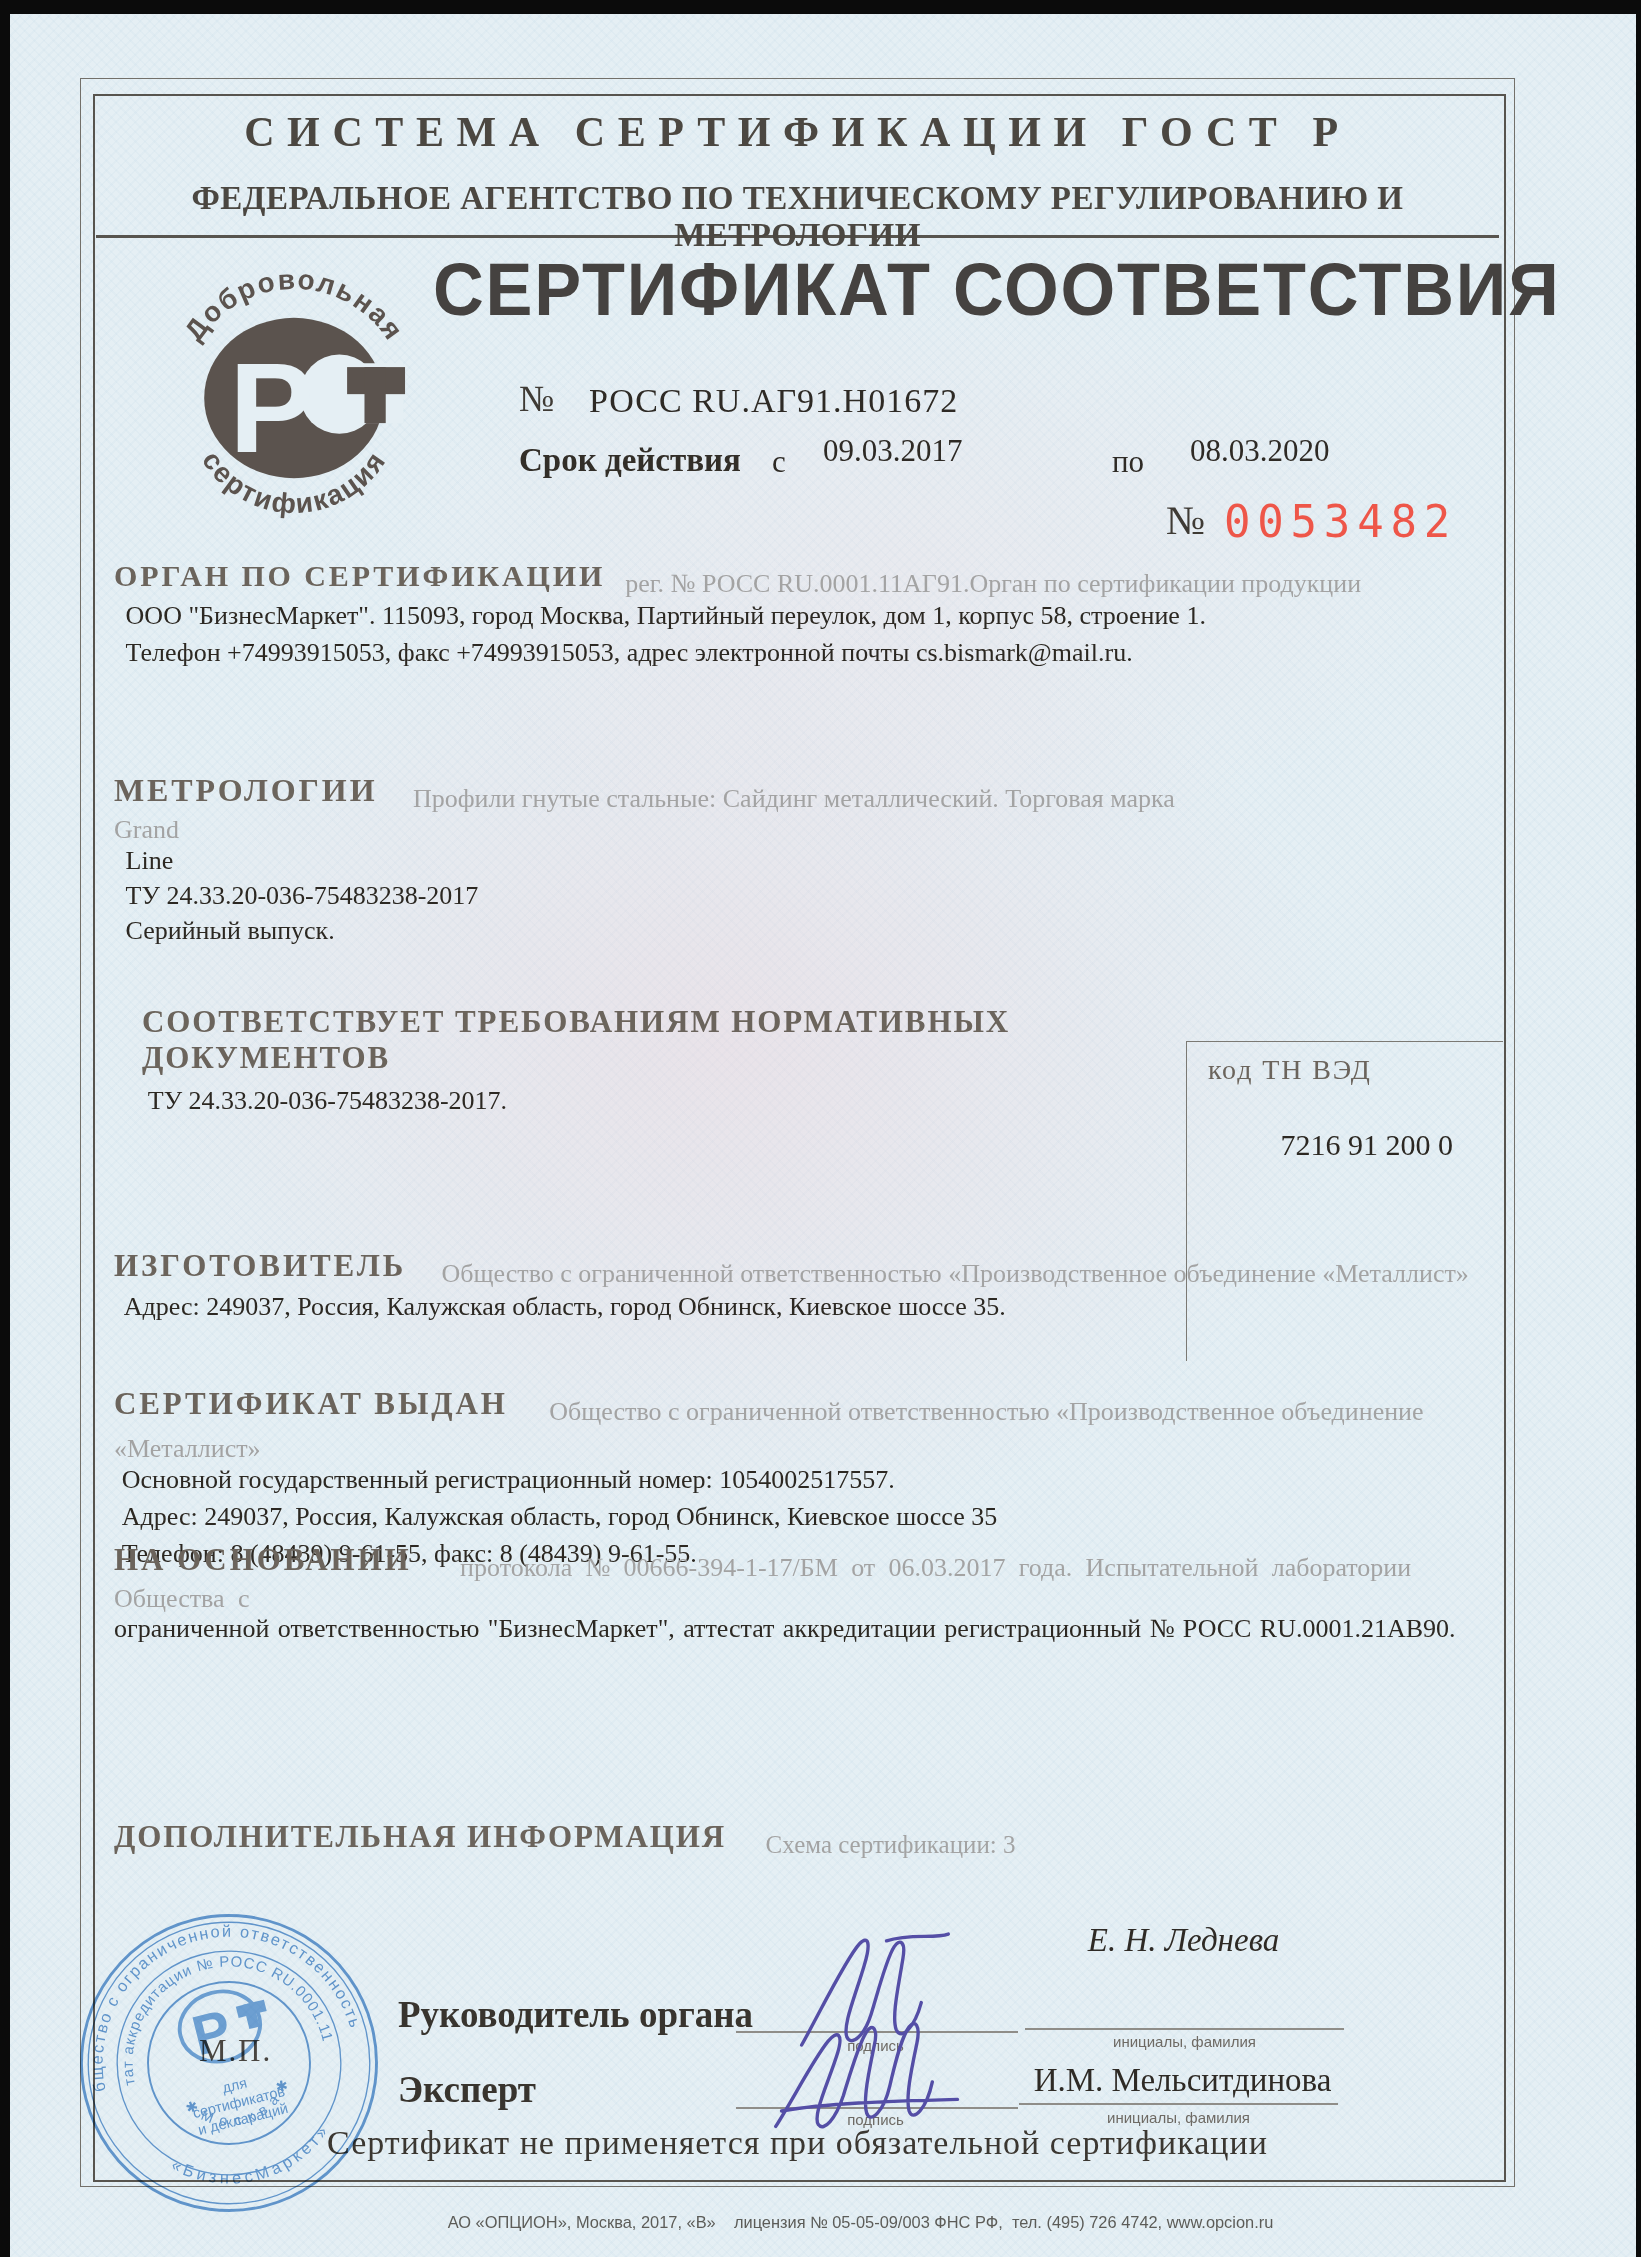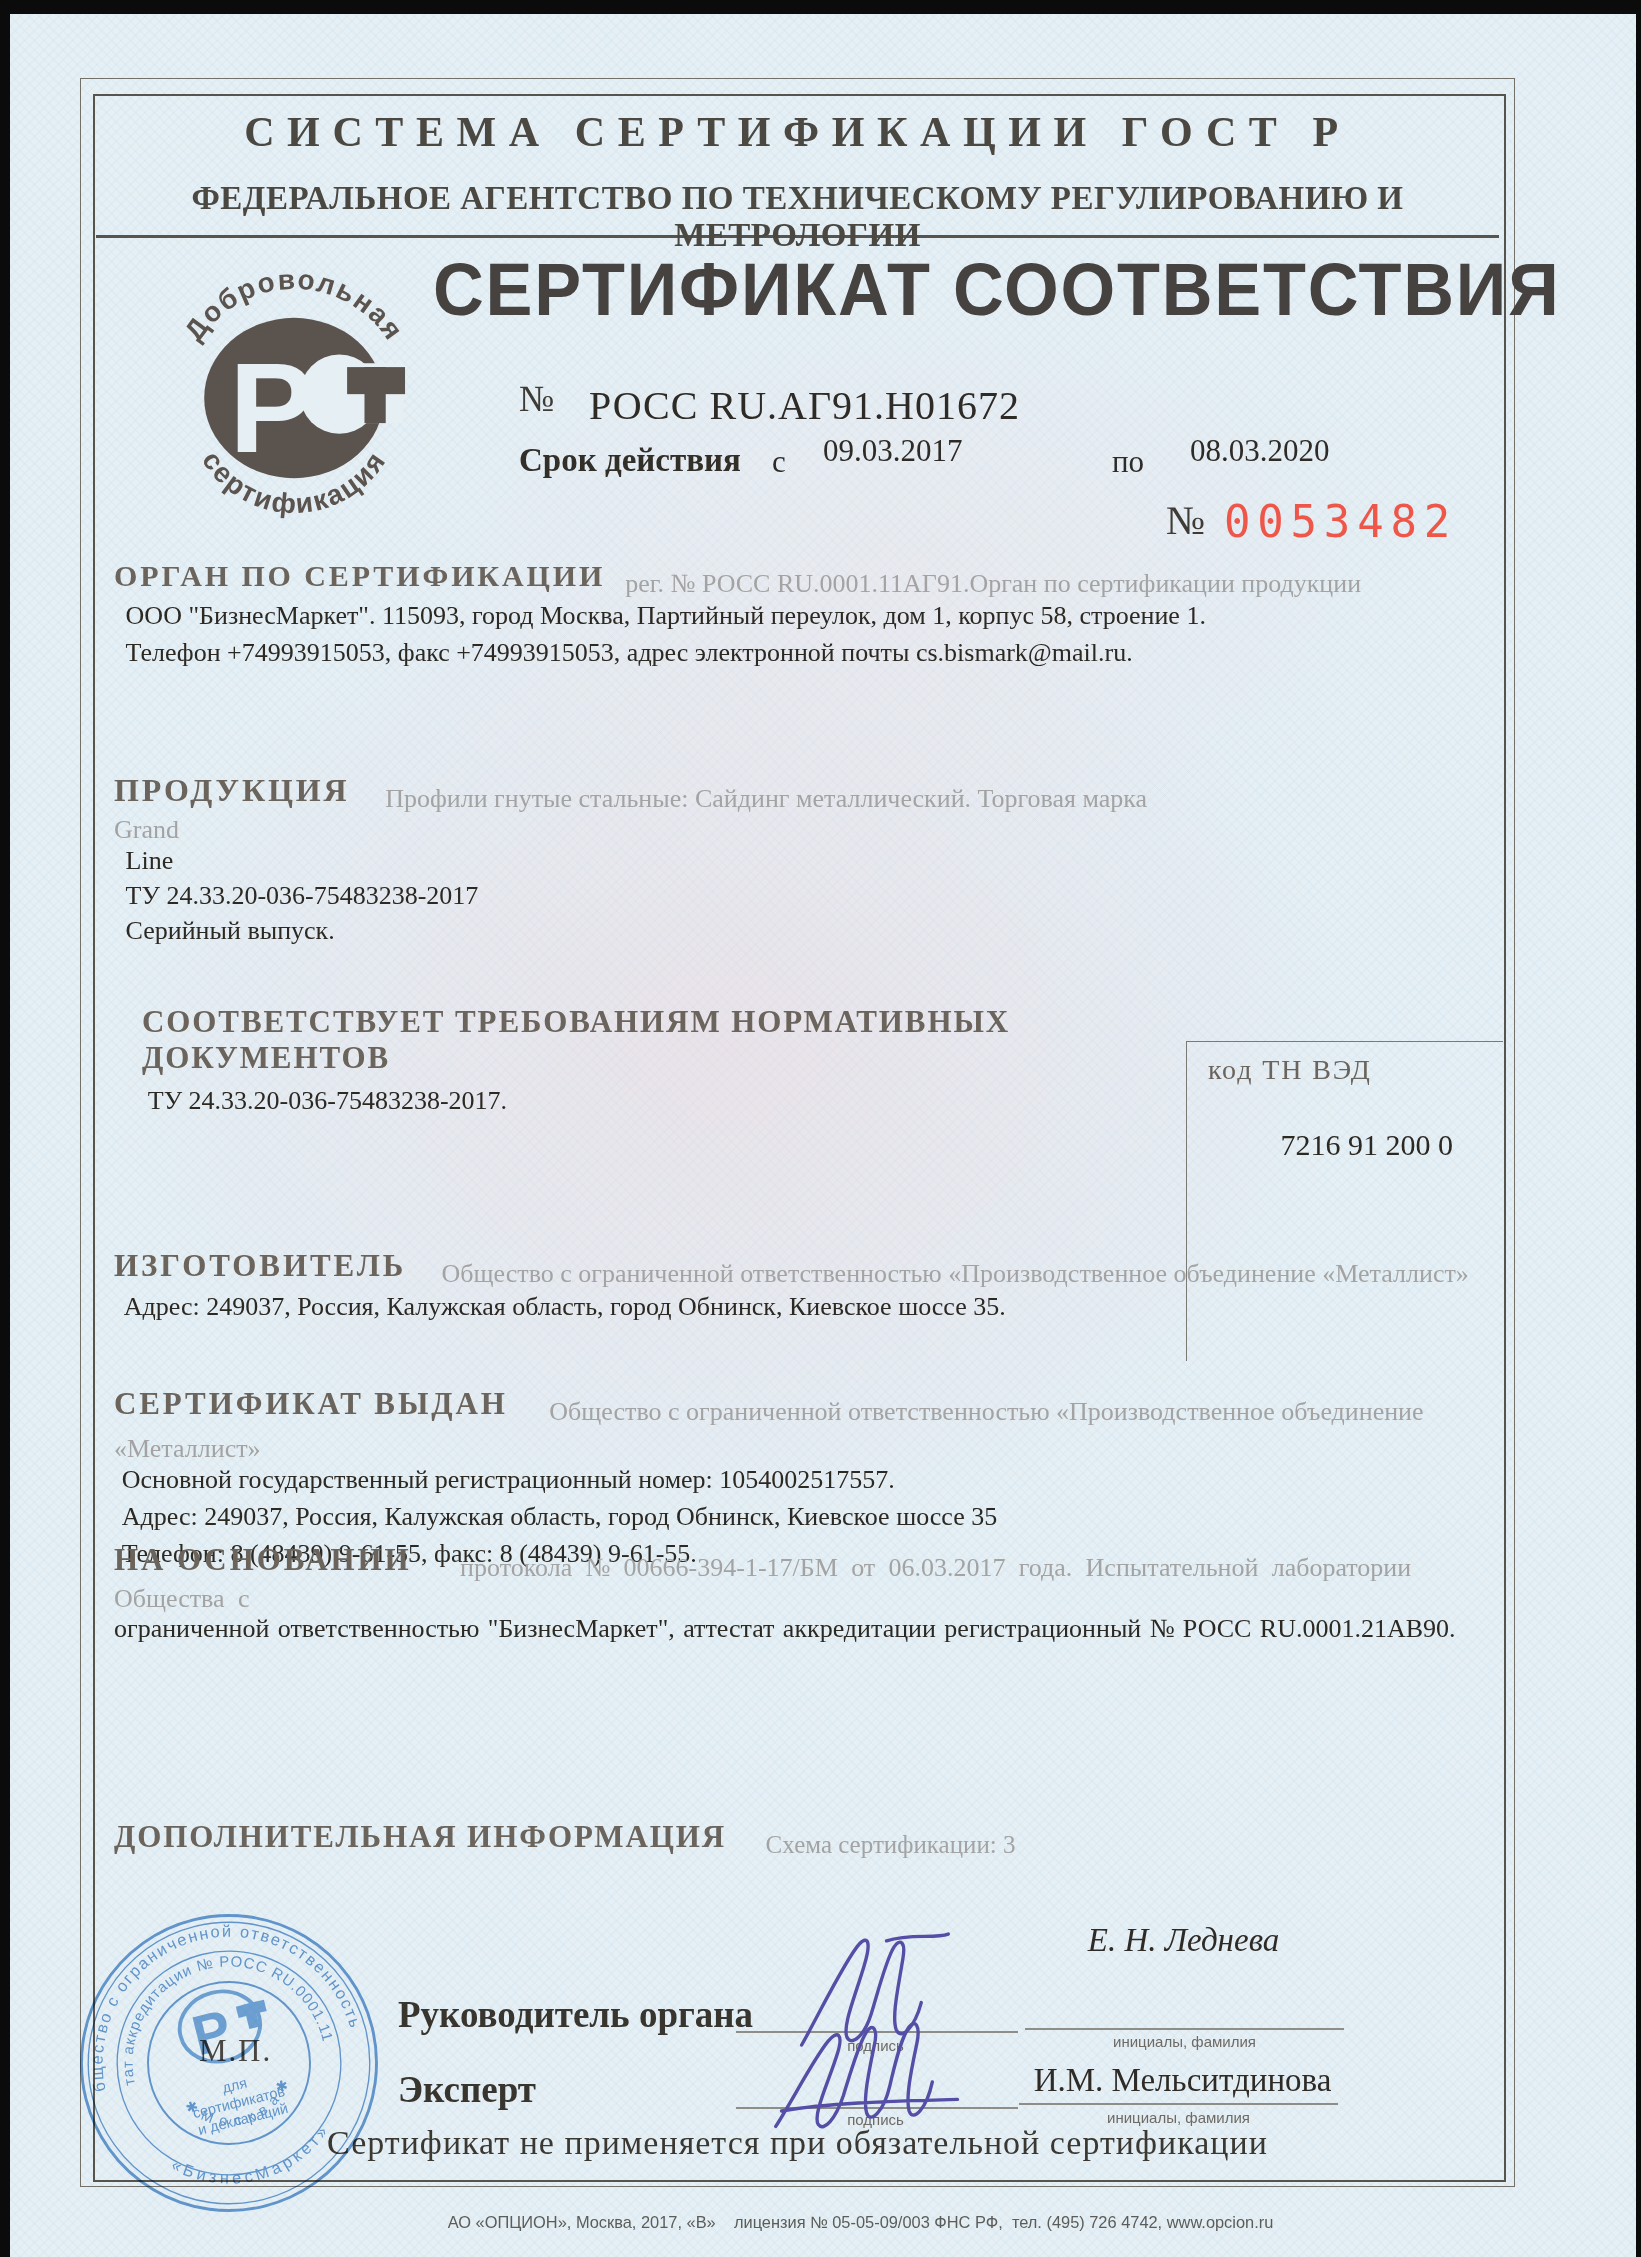--- a/index.html
+++ b/index.html
@@ -18,21 +18,21 @@
     border:2.9px solid #57544e;}
   .hdr-divider{position:absolute;left:96px;top:235px;width:1403px;height:2.9px;background:#57544e;}
   .abs{position:absolute;}
   .h1{left:93px;top:108px;width:1409px;text-align:center;font-weight:bold;font-size:42px;
       letter-spacing:12.6px;color:#4b4741;}
   .h2{left:93px;top:180px;width:1409px;text-align:center;font-weight:bold;font-size:33px;
       letter-spacing:0.5px;color:#4b4741;}
   .doc-title{left:433px;top:247px;font-family:"Liberation Sans",sans-serif;font-weight:bold;
       font-size:74px;letter-spacing:1.9px;color:#454240;transform:scaleX(0.95);transform-origin:left top;}
   .num-label{left:519px;top:377px;font-size:37px;color:#3f3b35;}
-  .num-value{left:589px;top:382px;font-size:40px;letter-spacing:1px;color:#2e2a25;}
+  .num-value{left:589px;top:382px;font-size:34px;letter-spacing:1px;color:#2e2a25;}
   .valid-label{left:519px;top:442px;font-size:33px;font-weight:bold;color:#322e28;}
   .valid-c{left:772px;top:444px;font-size:31px;color:#2e2a25;}
   .valid-from{left:823px;top:433px;font-size:31px;color:#2e2a25;}
   .valid-po{left:1112px;top:444px;font-size:31px;color:#2e2a25;}
   .valid-to{left:1190px;top:433px;font-size:31px;color:#2e2a25;}
   .blank-label{left:1166px;top:496px;font-size:41px;color:#3f3b35;}
   .blank-value{left:1224px;top:496px;font-family:"DejaVu Sans Mono",monospace;font-size:44px;
       letter-spacing:6.8px;color:#ee5649;}
   .sec{color:#2e2a25;font-size:26px;}
   .sec-h{font-weight:bold;color:#6b645c;letter-spacing:2.9px;}
@@ -102,21 +102,21 @@
     <div>
       <span class="sec-h" style="font-size:30px;">ОРГАН ПО СЕРТИФИКАЦИИ</span>
       <span class="inline-val" style="margin-left:13.5px;">рег. № РОСС RU.0001.11АГ91.Орган по сертификации продукции</span>
     </div>
     <div class="line" style="line-height:37px;">ООО "БизнесМаркет". 115093, город Москва, Партийный переулок, дом 1, корпус 58, строение 1.</div>
     <div class="line" style="line-height:37px;">Телефон +74993915053, факс +74993915053, адрес электронной почты cs.bismark@mail.ru.</div>
   </div>
 
   <div class="abs sec z2" style="left:114px;top:772px;width:1062px;">
     <div>
-      <span class="sec-h" style="font-size:32px;">ПРОДУКЦИЯ</span>
+      <span class="sec-h" style="font-size:32px;">МЕТРОЛОГИИ</span>
       <span class="inline-val" style="margin-left:29px;">Профили гнутые стальные: Сайдинг металлический. Торговая марка Grand</span>
     </div>
     <div class="line" style="line-height:35px;margin-top:3.9px;">Line</div>
     <div class="line" style="line-height:35px;">ТУ 24.33.20-036-75483238-2017</div>
     <div class="line" style="line-height:35px;">Серийный выпуск.</div>
   </div>
 
 
   <div class="abs sec z2" style="left:114px;top:1004px;width:1062px;margin-left:28px;">
     <div class="sec-h" style="font-size:31px;letter-spacing:1.9px;">СООТВЕТСТВУЕТ ТРЕБОВАНИЯМ НОРМАТИВНЫХ ДОКУМЕНТОВ</div>

